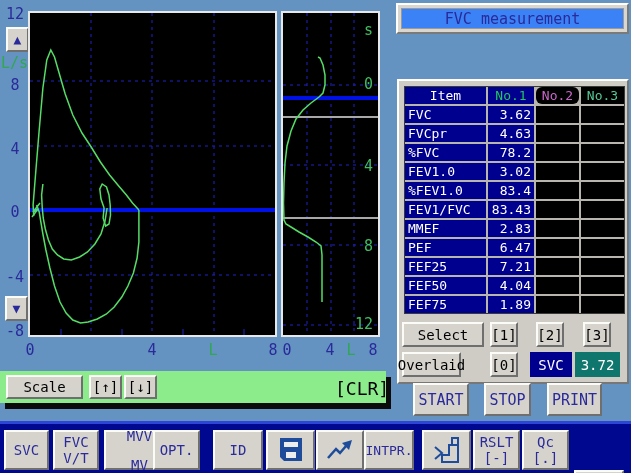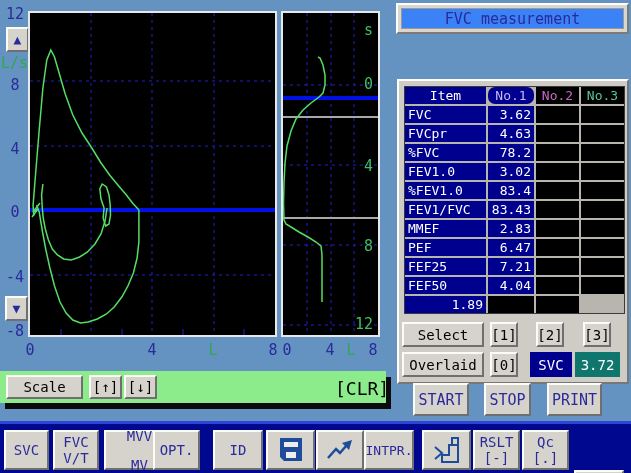--- a/index.html
+++ b/index.html
@@ -44,22 +44,22 @@
     grid-template-columns:81px 46px 43px 43px;
     grid-auto-rows:17px; gap:2px;
     background:#B8B5AE; border:1px solid #3A3A3A;
   }
   .cell { display:flex; align-items:center; font-size:13px; overflow:hidden; }
   .c-navy { background:#00008E; color:#FFFFFF; }
   .c-black { background:#000000; }
   .c-item { justify-content:flex-start; padding-left:3px; }
   .c-val { justify-content:flex-end; padding-right:3px; }
   .c-hdr { justify-content:center; }
-  .hdr-no1 { color:#c4b5fd;border-radius:7px; }
-  .hdr-no2 { color:#C967C9; }
+  .hdr-no1 { color:#22c55e; }
+  .hdr-no2 { color:#C967C9;border-radius:6px; }
   .hdr-no3 { color:#55C795; }
   .chip { display:flex; align-items:center; justify-content:center; font-size:14px; color:#fff; }
   .chip-svc { background:#00008E; }
   .chip-val { background:#0f766e; }
   .scale-bar { background:#8CEC8C; box-shadow:5px 6px 0 0 #0B0B0B; }
   .toolbar { background:#000890; border-top:3px solid #2E46D8; }
   .xlab { font-size:15px; color:#2A2A9A; width:16px; text-align:center; }
   .clr-label { color:#000; font-size:18px; }
 </style>
 </head>
@@ -190,31 +190,32 @@
     <div class="cell c-navy c-item">FEF25</div>
     <div class="cell c-navy c-val">7.21</div>
     <div class="cell c-black"></div>
     <div class="cell c-black"></div>
 
     <div class="cell c-navy c-item">FEF50</div>
     <div class="cell c-navy c-val">4.04</div>
     <div class="cell c-black"></div>
     <div class="cell c-black"></div>
 
+    <div class="cell c-navy c-item">FEF75</div>
     <div class="cell c-navy c-val">1.89</div>
     <div class="cell c-black"></div>
     <div class="cell c-black"></div>
   </div>
 
   <div class="abs bevel btn" style="left:3px;top:241px;width:82px;height:25px;font-size:14px;">Select</div>
   <div class="abs bevel btn" style="left:91px;top:241px;width:28px;height:25px;font-size:14px;">[1]</div>
   <div class="abs bevel btn" style="left:137px;top:241px;width:28px;height:25px;font-size:14px;">[2]</div>
   <div class="abs bevel btn" style="left:184px;top:241px;width:28px;height:25px;font-size:14px;">[3]</div>
 
-  <div class="abs bevel btn" style="left:3px;top:271px;width:82px;height:25px;font-size:14px;">Overlaid</div>
+  <div class="abs bevel btn" style="left:3px;top:271px;width:59px;height:25px;font-size:14px;">Overlaid</div>
   <div class="abs bevel btn" style="left:91px;top:271px;width:28px;height:25px;font-size:14px;">[0]</div>
   <div class="abs chip chip-svc" style="left:131px;top:271px;width:42px;height:25px;">SVC</div>
   <div class="abs chip chip-val" style="left:176px;top:271px;width:45px;height:25px;">3.72</div>
 </div>
 
 <div class="abs bevel btn navy" style="left:413px;top:383px;width:56px;height:33px;font-size:15px;">START</div>
 <div class="abs bevel btn navy" style="left:484px;top:383px;width:47px;height:33px;font-size:15px;">STOP</div>
 <div class="abs bevel btn navy" style="left:547px;top:383px;width:55px;height:33px;font-size:15px;">PRINT</div>
 
 <div class="abs scale-bar" style="left:0;top:371px;width:386px;height:32px;">

